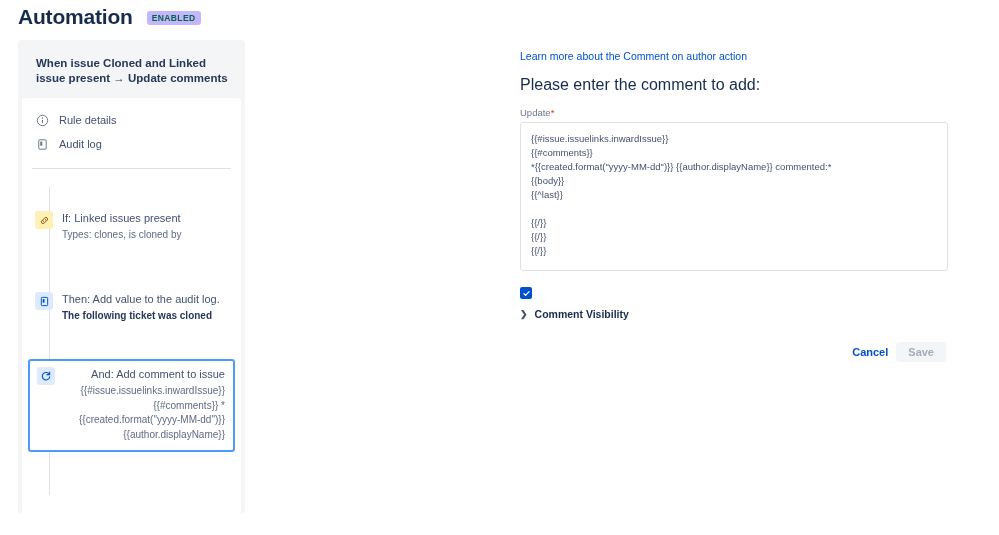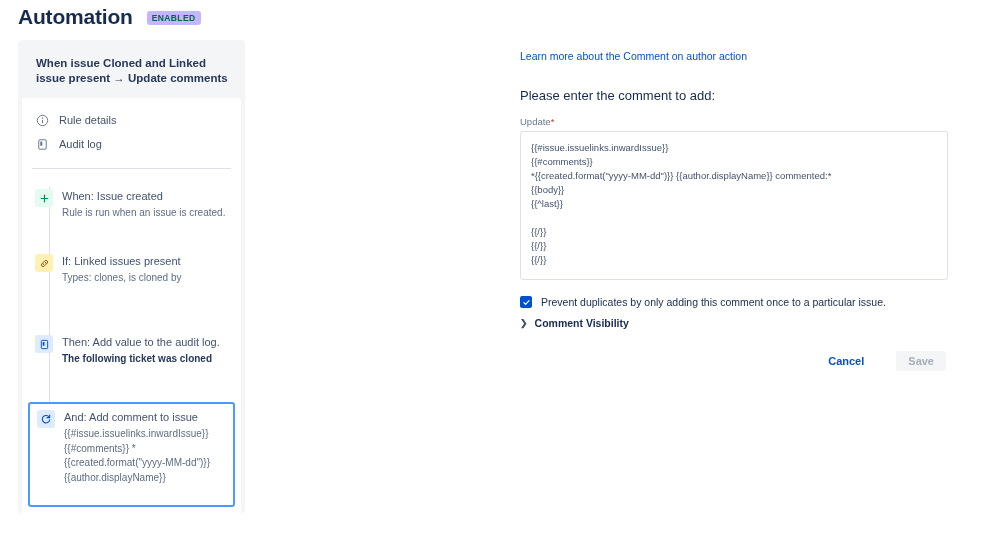--- a/index.html
+++ b/index.html
@@ -92,21 +92,22 @@
     font-size: 10px; color: #5e6c84; line-height: 14px; margin-top: 3px;
   }
   .comp-sub.bold { font-weight: 700; color: #253858; }
   .comp-sub.mono { line-height: 14.5px; }
 
   .comp.selected {
     border: 2px solid #4c9aff;
     border-radius: 3px;
     background: #ffffff;
     margin: 0 6px 0 6px;
-    padding: 6px 8px 20px 7px;
+    padding: 6px 8px 8px 7px;
+    text-align: right;
   }
 
   
   .detail {
     position: absolute; left: 488px; top: 40px; width: 470px;
   }
   .detail-header { display: flex; align-items: center; gap: 11px; }
   .detail-ico {
     width: 22px; height: 22px; border-radius: 3px;
     background: #deebff;
@@ -116,21 +117,21 @@
     font-size: 15px; font-weight: 600; color: #172b4d; letter-spacing: -0.1px;
   }
   .hdr-actions { display: flex; gap: 6px; align-items: center; margin-left: 3px; }
   .hdr-btn { cursor: pointer; display:flex; align-items:center; }
 
   .learn-link {
     display: block; margin: 10px 0 0 32px;
     font-size: 10.5px; color: #0052cc; text-decoration: none; cursor: pointer;
   }
   .instruct {
-    margin: 26px 0 0 32px; font-size: 13px; color: #172b4d;
+    margin: 14px 0 0 32px; font-size: 16px; color: #172b4d;
   }
   .field-label {
     margin: 13px 0 4px 32px; font-size: 9.5px; color: #6b778c;
   }
   .req { color: #de350b; }
 
   .comment-box {
     margin-left: 32px; width: 428px; height: 149px;
     border: 1.5px solid #dfe1e6; border-radius: 3px;
     background: #ffffff;
@@ -156,21 +157,21 @@
 
   .visibility-row {
     display: flex; align-items: center; gap: 7px;
     margin: 9px 0 0 32px; cursor: pointer;
   }
   .chev { color: #42526e; font-size: 9px; font-weight: 700; }
   .visibility-label { font-size: 10.5px; color: #172b4d; font-weight: 600; }
 
   .actions {
     display: flex; justify-content: flex-end; align-items: center;
-    gap: 24px; margin: 22px 12px 0 32px;
+    gap: 0; margin: 22px 12px 0 32px;
   }
   .btn-cancel {
     font-size: 11px; color: #0052cc; font-weight: 600;
     padding: 4px 8px; cursor: pointer; background: none; border: none;
     font-family: "Liberation Sans", sans-serif;
   }
   .btn-save {
     font-size: 11px; color: #a5adba; font-weight: 600;
     padding: 4px 12px; cursor: default; background: #f4f5f7; border: none;
     border-radius: 3px;
@@ -213,31 +214,20 @@
           </span>
           <span>Audit log</span>
         </div>
       </div>
 
       <div class="nav-sep"></div>
 
       <div class="tree">
         <div class="tree-line"></div>
 
-        <div class="comp">
-          <div class="comp-ico ico-when">
-            <svg width="11" height="11" viewBox="0 0 16 16">
-                <path d="M8 3.2v9.6M3.2 8h9.6" stroke="#00875a" stroke-width="1.7" stroke-linecap="round"></path>
-              </svg>
-          </div>
-          <div class="comp-txt">
-            <div class="comp-title">When: Issue created</div>
-            <div class="comp-sub">Rule is run when an issue is created.</div>
-          </div>
-        </div>
 
         <div class="comp" style="margin-top:22px;">
           <div class="comp-ico ico-if">
             <svg width="11" height="11" viewBox="0 0 16 16">
                 <path d="M6.4 9.6a2.4 2.4 0 0 1 0-3.4l2-2a2.4 2.4 0 1 1 3.4 3.4l-1 1" fill="none" stroke="#974f0c" stroke-width="1.35" stroke-linecap="round"></path>
                 <path d="M9.6 6.4a2.4 2.4 0 0 1 0 3.4l-2 2a2.4 2.4 0 1 1-3.4-3.4l1-1" fill="none" stroke="#974f0c" stroke-width="1.35" stroke-linecap="round"></path>
               </svg>
           </div>
           <div class="comp-txt">
             <div class="comp-title">If: Linked issues present</div>
@@ -295,21 +285,20 @@
 {{/}}
 {{/}}
 {{/}}</textarea>
 
     <div class="check-row">
       <div class="checkbox">
         <svg width="9" height="9" viewBox="0 0 16 16">
             <path d="M3.4 8.3l3 3 6.2-6.6" fill="none" stroke="#ffffff" stroke-width="2.2" stroke-linecap="round" stroke-linejoin="round"></path>
           </svg>
       </div>
-      <div class="check-label">Prevent duplicates by only adding this comment once to a particular issue.</div>
     </div>
 
     <div class="visibility-row">
       <span class="chev">❯</span>
       <span class="visibility-label">Comment Visibility</span>
     </div>
 
     <div class="actions">
       <button class="btn-cancel">Cancel</button>
       <button class="btn-save">Save</button>

